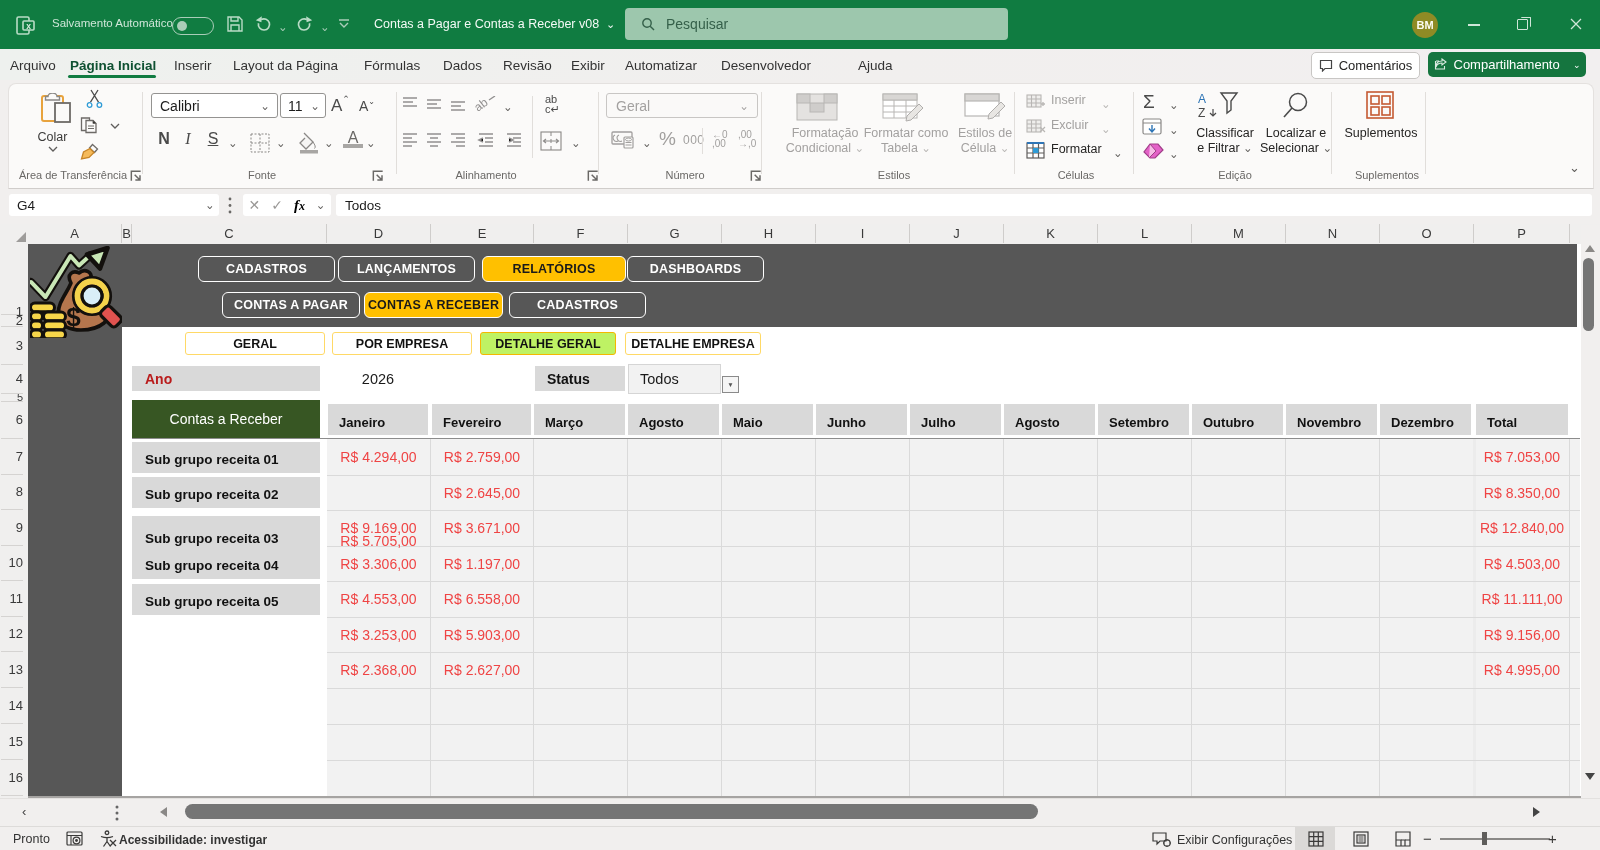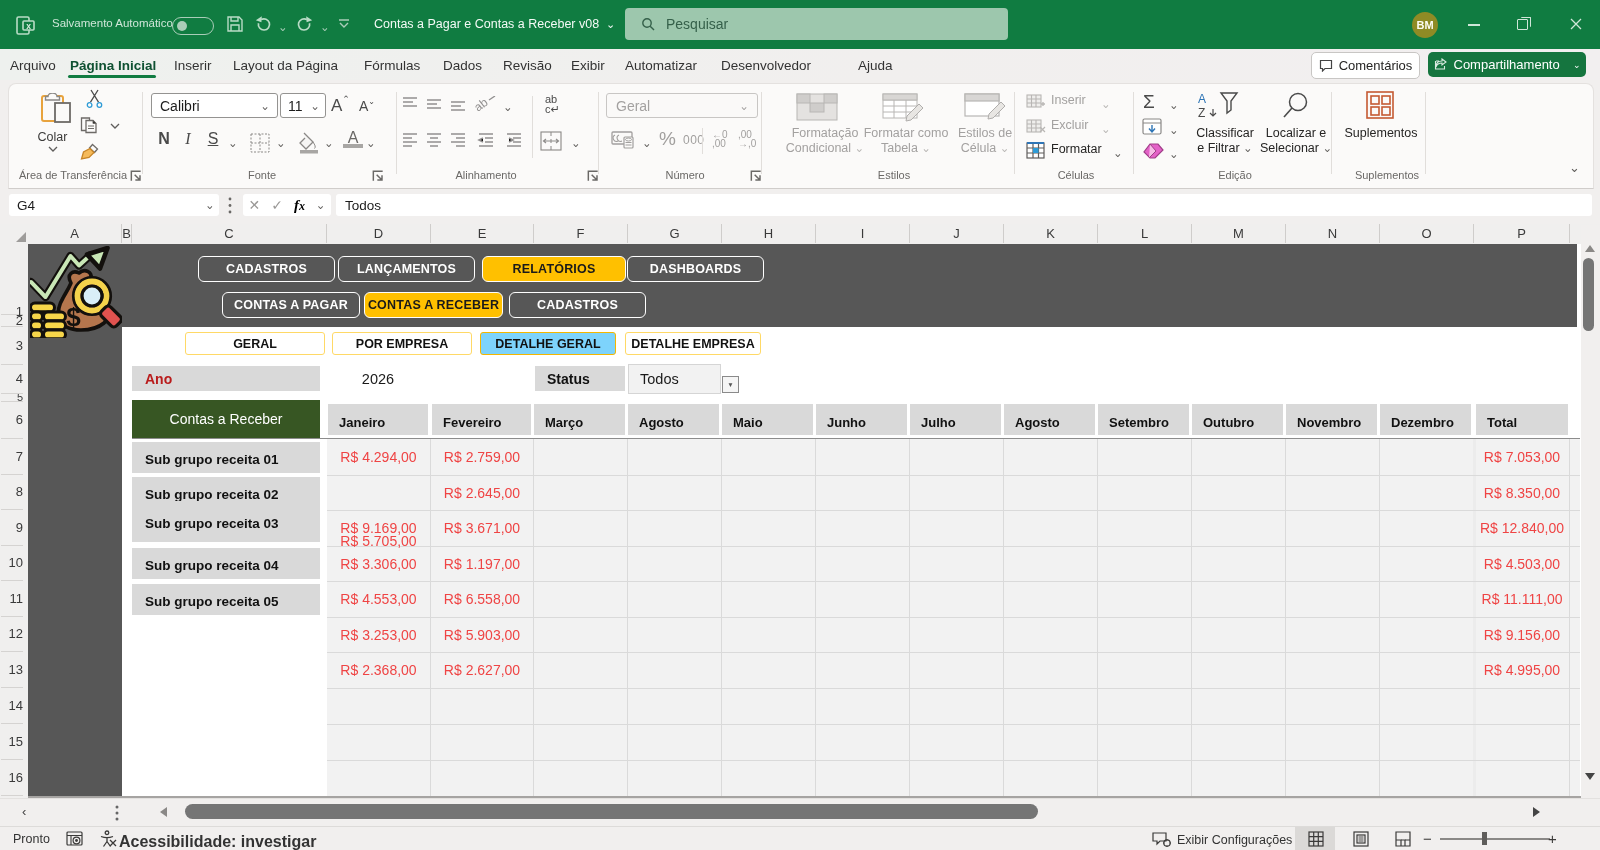--- a/index.html
+++ b/index.html
@@ -30,21 +30,21 @@
   #colheads{left:0;top:224px;width:1600px;height:20px;background:#f0efee;border-bottom:1px solid #b5b3b1;}
   .chead{position:absolute;top:0;height:19px;font-size:13px;color:#3a3a3a;display:flex;align-items:center;justify-content:center;border-right:1px solid #cfcdcb;}
   #rowheads{left:0;top:244px;width:28px;height:554px;background:#f0efee;border-right:1px solid #c9c7c5;}
   .rnum{position:absolute;right:5px;font-size:13px;color:#3a3a3a;border-bottom:1px solid #d5d3d1;width:22px;text-align:right;}
   #gridarea{left:28px;top:244px;width:1556px;height:554px;background:#ffffff;overflow:hidden;}
   
   .dark{background:#575757;}
   .navbtn{position:absolute;border:1.5px solid #fff;border-radius:6px;color:#fff;font-weight:bold;font-size:12.5px;white-space:nowrap;display:flex;align-items:center;justify-content:center;letter-spacing:.2px;}
   .navyellow{background:#FFC000;color:#1a1a1a;border-color:#fdfdfd;}
   .tab3{position:absolute;background:#fff;border:1.5px solid #ffd966;border-radius:3px;color:#111;font-weight:bold;font-size:12.5px;white-space:nowrap;display:flex;align-items:center;justify-content:center;}
-  .tab3y{background:#7dd3fc;border-color:#f4b700;}
+  .tab3y{background:#bef264;border-color:#f4b700;}
   
   .mhead{position:absolute;background:#d9d9d9;color:#111;font-weight:bold;font-size:13px;display:flex;align-items:center;padding-left:11px;padding-top:6px;box-sizing:border-box;}
   .rlabel{position:absolute;background:#d9d9d9;color:#111;font-weight:bold;font-size:13.5px;display:flex;align-items:center;padding-left:13px;padding-top:4px;box-sizing:border-box;left:104px;width:188px;}
   .val{position:absolute;font-size:14px;color:#ef4444;display:flex;align-items:center;justify-content:center;}
   
   #hscroll{left:0;top:798px;width:1600px;height:28px;background:#f1efee;border-top:1px solid #e3e1df;}
   #statusbar{left:0;top:826px;width:1600px;height:24px;background:#f1efee;border-top:1px solid #dddbd9;font-size:12.5px;color:#333;}
   #vscroll{left:1581px;top:225px;width:19px;height:573px;background:#f1efee;}
 </style>
 </head>
@@ -514,21 +514,21 @@
     <div class="mhead" style="left:882px;top:160px;width:91px;height:31px;">Julho</div>
     <div class="mhead" style="left:976px;top:160px;width:91px;height:31px;">Agosto</div>
     <div class="mhead" style="left:1070px;top:160px;width:91px;height:31px;">Setembro</div>
     <div class="mhead" style="left:1164px;top:160px;width:91px;height:31px;">Outubro</div>
     <div class="mhead" style="left:1258px;top:160px;width:91px;height:31px;">Novembro</div>
     <div class="mhead" style="left:1352px;top:160px;width:91px;height:31px;">Dezembro</div>
     <div class="mhead" style="left:1448px;top:160px;width:92px;height:31px;">Total</div>
 
     <div class="rlabel" style="top:198px;height:31px;">Sub grupo receita 01</div>
     <div class="rlabel" style="top:233px;height:31px;">Sub grupo receita 02</div>
-    <div class="rlabel" style="top:257px;height:41px;">Sub grupo receita 03</div>
+    <div class="rlabel" style="top:272px;height:41px;">Sub grupo receita 03</div>
     <div class="rlabel" style="top:304px;height:31px;">Sub grupo receita 04</div>
     <div class="rlabel" style="top:340px;height:31px;">Sub grupo receita 05</div>
 
     <div class="val" style="left:299px;top:195px;width:103px;height:36px;">R$ 4.294,00</div>
     <div class="val" style="left:403px;top:195px;width:102px;height:36px;">R$ 2.759,00</div>
     <div class="val" style="left:1448px;top:195px;width:92px;height:36px;">R$ 7.053,00</div>
     <div class="val" style="left:299px;top:231px;width:103px;height:35px;margin-top:48px;">R$ 5.705,00</div>
     <div class="val" style="left:403px;top:231px;width:102px;height:35px;">R$ 2.645,00</div>
     <div class="val" style="left:1448px;top:231px;width:92px;height:35px;">R$ 8.350,00</div>
     <div class="val" style="left:299px;top:266px;width:103px;height:36px;">R$ 9.169,00</div>
@@ -568,21 +568,21 @@
       <circle cx="10.5" cy="9.5" r="3.4" fill="none" stroke="#3b3a39" stroke-width="1.2"></circle>
       <circle cx="10.5" cy="9.5" r="1.4" fill="#3b3a39"></circle>
     </svg>
     <svg class="ab" style="left:99px;top:3px" width="19" height="18" viewBox="0 0 19 18">
       <g fill="none" stroke="#3b3a39" stroke-width="1.3">
         <circle cx="8" cy="2.8" r="1.8"></circle>
         <path d="M2 6.5 c4 1.5 8 1.5 12 0 M8 7.5 v4 M8 11.5 l-3.5 5 M8 11.5 l3.5 5"></path>
         <path d="M11 10 l6 6 M17 10 l-6 6"></path>
       </g>
     </svg>
-    <div class="ab" style="left:119px;top:6px;font-weight:bold;font-size:16px;">Acessibilidade: investigar</div>
+    <div class="ab" style="left:119px;top:6px;font-weight:bold;font-size:12px;">Acessibilidade: investigar</div>
     <svg class="ab" style="left:1152px;top:4px" width="21" height="17" viewBox="0 0 21 17">
       <path d="M1 2 h13 v8 h-6 l-3 3 v-3 h-4 z" fill="none" stroke="#3b3a39" stroke-width="1.2"></path>
       <circle cx="15" cy="12" r="3.2" fill="none" stroke="#3b3a39" stroke-width="1.2"></circle>
       <path d="M15 9.5 v-1.5 M15 14.5 v1.5 M12.5 12 h-1.5 M17.5 12 h1.5" stroke="#3b3a39" stroke-width="1.1"></path>
     </svg>
     <div class="ab" style="left:1177px;top:6px;font-size:12.5px;">Exibir Configurações</div>
     <div class="ab" style="left:1295px;top:0px;width:40px;height:24px;background:#dbd9d7;"></div>
     <svg class="ab" style="left:1308px;top:4px" width="16" height="16" viewBox="0 0 16 16">
       <g stroke="#3b3a39" stroke-width="1.2" fill="none">
           <rect x="1" y="1" width="14" height="14"></rect>

